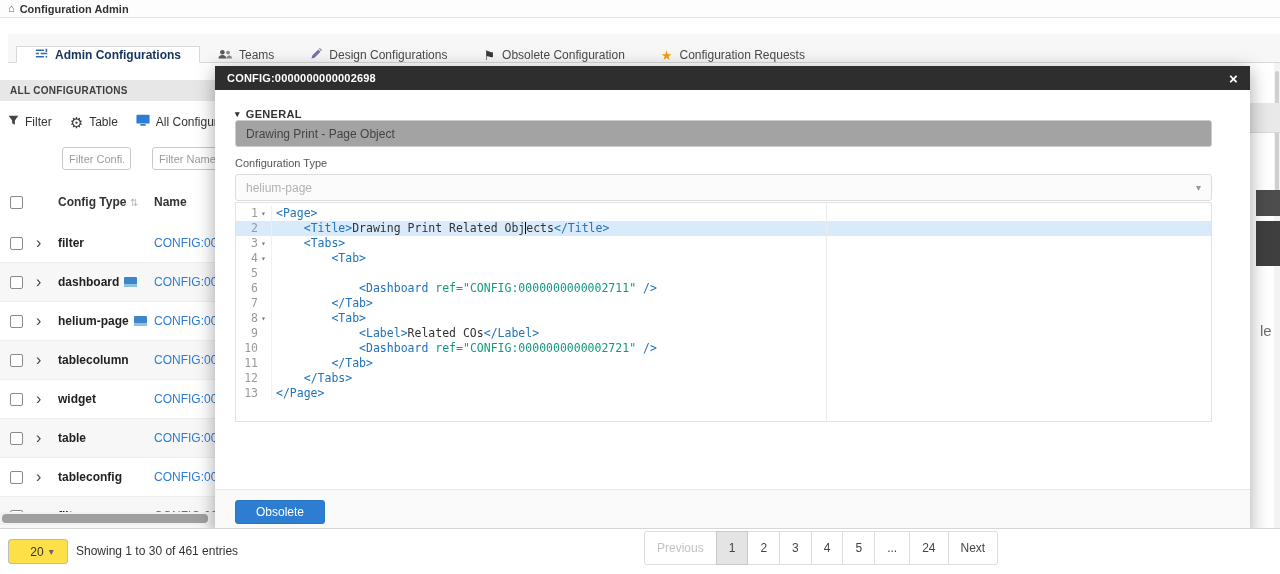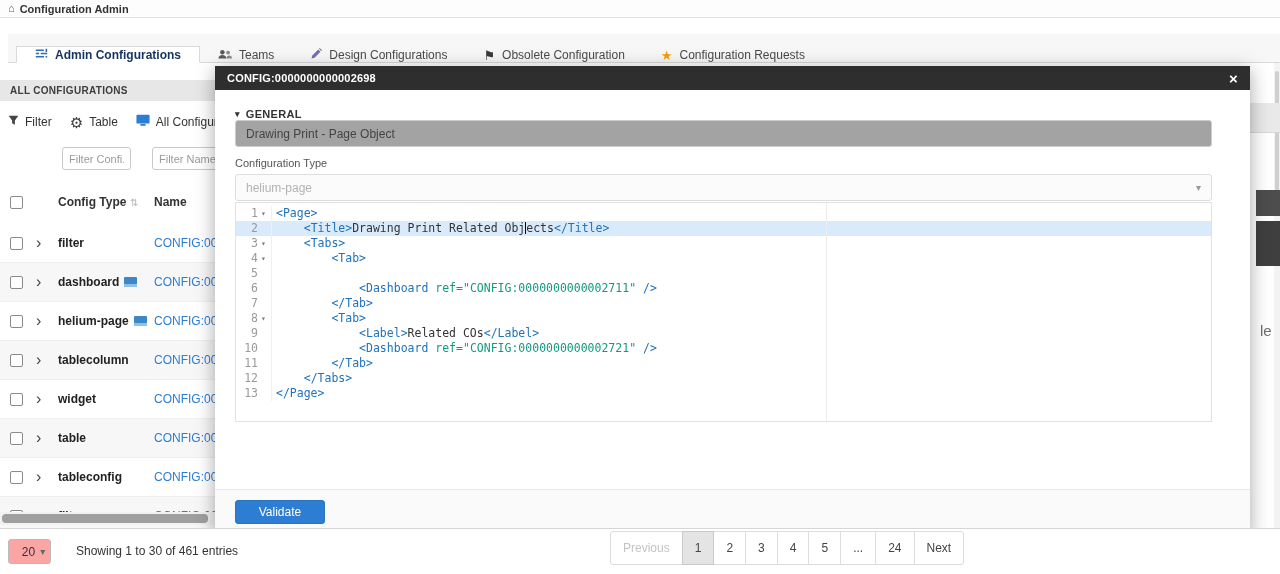--- a/index.html
+++ b/index.html
@@ -110,31 +110,31 @@
   .cursor{display:inline-block;width:1px;height:12px;background:#000;vertical-align:-2px;}
 
   .modal-foot{position:absolute;left:0;right:0;bottom:0;height:47px;background:#fafafa;
               border-top:1px solid #e8e8e8;padding:10px 0 0 20px;box-sizing:border-box;}
   .validate{min-width:90px;height:24px;background:#2d7dd2;border:1px solid #2b74c0;border-radius:3px;
             color:#fff;font-size:12px;font-family:inherit;cursor:pointer;}
 
   
   .bottombar{position:absolute;left:0;top:528px;width:100%;height:46px;background:#fff;
              border-top:1px solid #d6d6d6;z-index:40;box-sizing:border-box;}
-  .psize{position:absolute;left:8px;top:10px;width:43px;height:25px;border:1px solid #bbb;
+  .psize{position:absolute;left:8px;top:10px;width:60px;height:25px;border:1px solid #bbb;
          border-radius:3px;display:flex;align-items:center;justify-content:center;gap:5px;
-         font-size:12px;color:#333;box-sizing:border-box;cursor:pointer;background:#fca5a5;padding-left:8px;}
+         font-size:12px;color:#333;box-sizing:border-box;cursor:pointer;background:#fde047;padding-left:8px;}
   .showing{position:absolute;left:76px;top:15px;font-size:12px;color:#333;}
   .pagination{position:absolute;left:610px;top:2px;display:flex;height:34px;}
   .page-btn{min-width:32px;height:34px;border:1px solid #ddd;background:#fff;color:#444;
             font-size:12px;margin-left:-1px;font-family:inherit;padding:0 12px;cursor:pointer;}
   .page-btn:first-child{border-radius:3px 0 0 3px;margin-left:0;}
   .page-btn:last-child{border-radius:0 3px 3px 0;}
   .page-btn.active{background:#e4e4e4;border-color:#c9c9c9;z-index:1;position:relative;}
-  .page-btn.disabled{color:#c3c3c3;cursor:default;}
+  .page-btn.disabled{color:#c3c3c3;cursor:default;margin-left:34px;}
 </style>
 </head>
 <body>
 
 <div class="screen">
 
   <div class="topbar">
     <span class="home-glyph">⌂</span>
     <span class="apptitle">Configuration Admin</span>
   </div>
@@ -309,21 +309,21 @@
             <div class="cm-line"><span class="cm-gutter"><span class="num">8</span><span class="fold">▾</span></span><span class="cm-code"><span class="tk-plain">        </span><span class="tk-tag">&lt;Tab&gt;</span></span></div>
             <div class="cm-line"><span class="cm-gutter"><span class="num">9</span><span class="fold"></span></span><span class="cm-code"><span class="tk-plain">            </span><span class="tk-tag">&lt;Label&gt;</span><span class="tk-plain">Related COs</span><span class="tk-tag">&lt;/Label&gt;</span></span></div>
             <div class="cm-line"><span class="cm-gutter"><span class="num">10</span><span class="fold"></span></span><span class="cm-code"><span class="tk-plain">            </span><span class="tk-tag">&lt;Dashboard </span><span class="tk-attr">ref=</span><span class="tk-str">"CONFIG:0000000000002721"</span><span class="tk-tag"> /&gt;</span></span></div>
             <div class="cm-line"><span class="cm-gutter"><span class="num">11</span><span class="fold"></span></span><span class="cm-code"><span class="tk-plain">        </span><span class="tk-tag">&lt;/Tab&gt;</span></span></div>
             <div class="cm-line"><span class="cm-gutter"><span class="num">12</span><span class="fold"></span></span><span class="cm-code"><span class="tk-plain">    </span><span class="tk-tag">&lt;/Tabs&gt;</span></span></div>
             <div class="cm-line"><span class="cm-gutter"><span class="num">13</span><span class="fold"></span></span><span class="cm-code"><span class="tk-tag">&lt;/Page&gt;</span></span></div>
           </div>
       </div>
     </div>
     <div class="modal-foot">
-      <button class="validate">Validate</button>
+      <button class="validate">Obsolete</button>
     </div>
   </div>
 
   <div class="bottombar">
     <div class="psize">
       <span>20</span>
       <span class="caret-sm">▾</span>
     </div>
     <span class="showing">Showing 1 to 30 of 461 entries</span>
     <div class="pagination">

